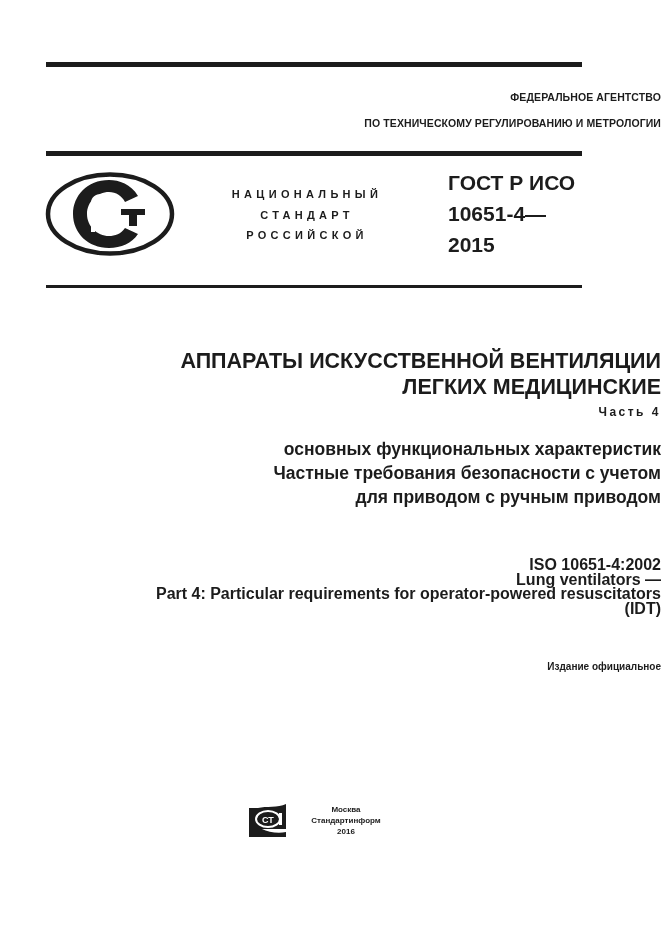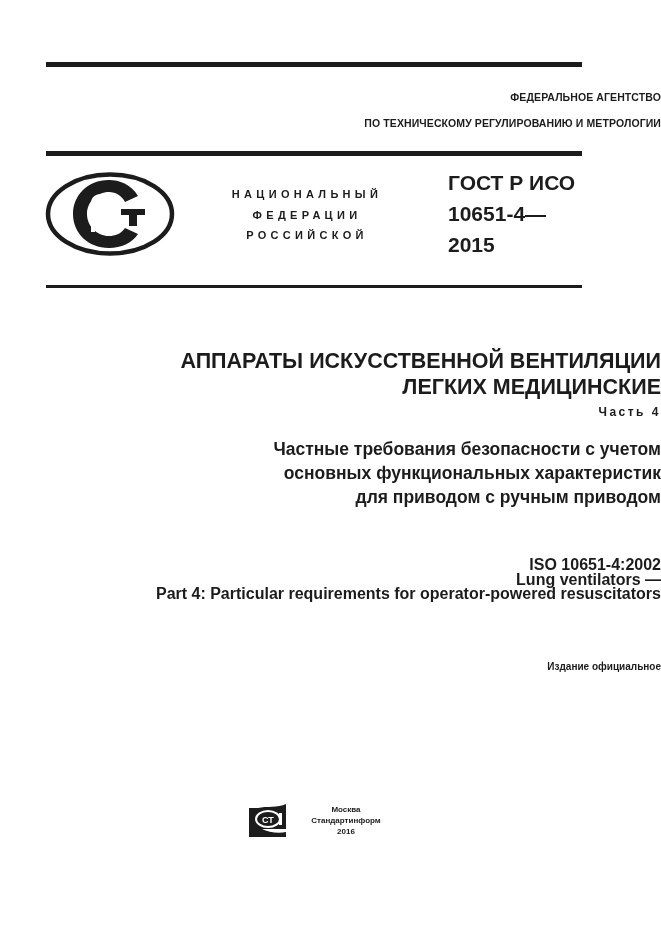--- a/index.html
+++ b/index.html
@@ -41,48 +41,49 @@
 
     <path d="M46 60 L46 31 C46 25 51 22 56 22 C63 22 67 27 67 33 C67 40 62 44 56 44 C53 44 51 43 50 41 L50 60 Z M50 33 C50 38 52 40 56 40 C60 40 62 37 62 33 C62 29 60 27 56 27 C52 27 50 29 50 33 Z" fill="#fff"></path>
 
     <rect x="76" y="37" width="24" height="6" fill="#1c1c1c"></rect>
     <rect x="84" y="37" width="8" height="17" fill="#1c1c1c"></rect>
   </svg>
 </div>
 
 <div class="natstd">
   <div>НАЦИОНАЛЬНЫЙ</div>
-  <div>ФЕДЕРАЦИИ</div>
+  <div>СТАНДАРТ</div>
   <div>РОССИЙСКОЙ</div>
 </div>
 
 <div class="gost">
   <div>ГОСТ Р ИСО</div>
   <div>10651-4—</div>
   <div>2015</div>
 </div>
 
 <div class="rule" style="left:46px; top:285px; width:536px; height:3px;"></div>
 
 <div class="abs center title" style="top:348px;">
   <div>АППАРАТЫ ИСКУССТВЕННОЙ ВЕНТИЛЯЦИИ</div>
   <div>ЛЕГКИХ МЕДИЦИНСКИЕ</div>
 </div>
 <div class="abs center part" style="top:405px;">Часть 4</div>
 
 <div class="abs center subtitle" style="top:437px;">
+  <div>основных функциональных характеристик</div>
   <div>Частные требования безопасности с учетом</div>
-  <div>основных функциональных характеристик</div>
   <div>для приводом с ручным приводом</div>
 </div>
 
 <div class="abs center iso" style="top:558px;">
   <div>ISO 10651-4:2002</div>
   <div>Lung ventilators —</div>
   <div>Part 4: Particular requirements for operator-powered resuscitators</div>
+  <div>(IDT)</div>
 </div>
 
 <div class="abs center edition" style="top:661px;">Издание официальное</div>
 
 <div class="abs" style="left:248px; top:802px; width:40px; height:36px;">
   <svg width="40" height="36" viewBox="0 0 40 36">
     <path d="M1 6 L1 35 L38 35 L38 30 C30 32 20 30 14 27 L38 27 L38 2 C30 6 18 4 10 6 Z" fill="#1c1c1c"></path>
     <ellipse cx="20" cy="17" rx="12" ry="8" fill="none" stroke="#fff" stroke-width="2"></ellipse>
     <text x="14" y="21" font-family="Liberation Sans, sans-serif" font-size="9" font-weight="bold" fill="#fff">СТ</text>
     <rect x="31" y="11" width="3" height="12" fill="#fff"></rect>

